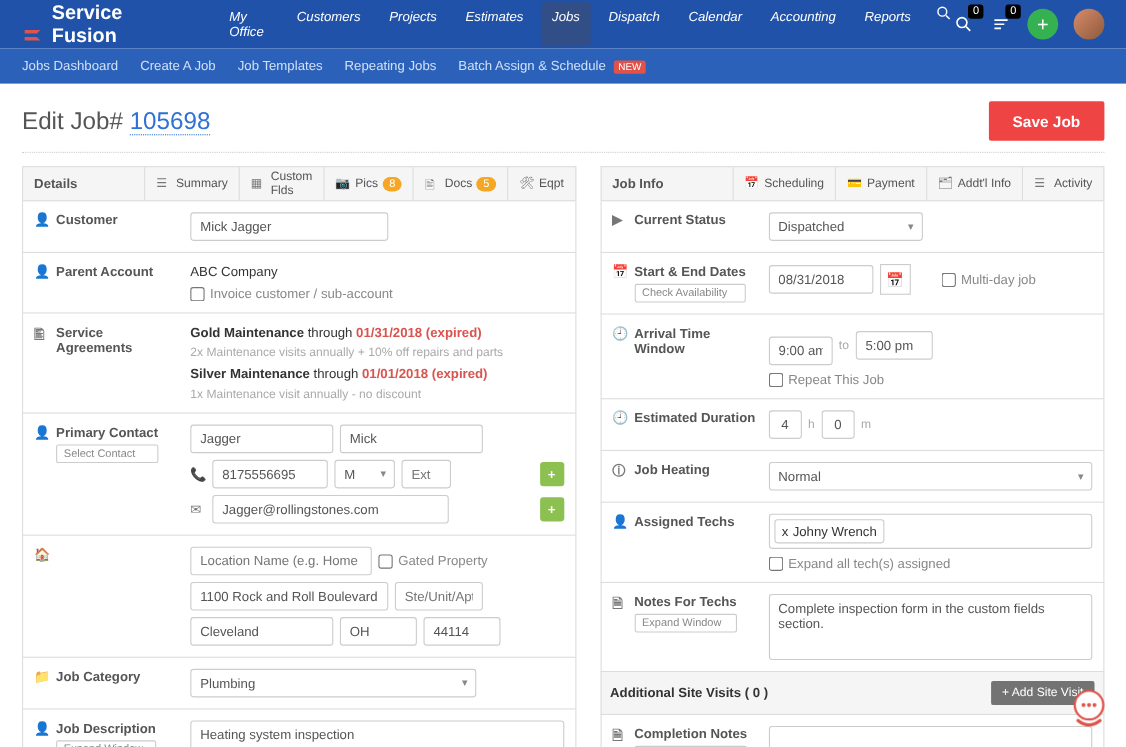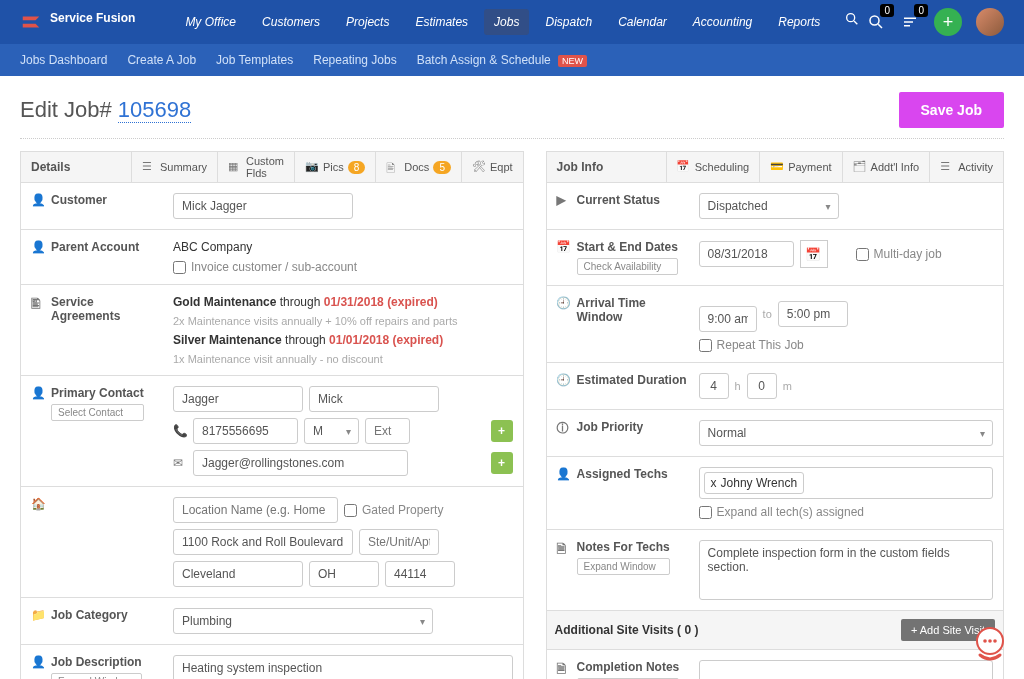--- a/index.html
+++ b/index.html
@@ -1,41 +1,41 @@
 <!DOCTYPE html>
 <html><head>
 <meta charset="utf-8">
 <style>
 * { box-sizing: border-box; margin: 0; padding: 0; font-family: Arial, Helvetica, sans-serif; }
 body { background: #fff; font-size: 12px; color: #333; width: 1024px; height: 679px; overflow: hidden; }
 
 
 .topbar { background: #1f52a8; height: 44px; display: flex; align-items: center; padding: 0 20px; color: #fff; }
-.logo { display: flex; align-items: flex-start; gap: 8px; font-size: 12px; font-weight: 600; margin-right: 40px; }
+.logo { display: flex; align-items: flex-end; gap: 8px; font-size: 18px; font-weight: 600; margin-right: 40px; }
 .logo svg { width: 22px; height: 22px; }
 .nav { display: flex; gap: 6px; flex: 1; }
 .nav-item { padding: 6px 10px; border-radius: 3px; cursor: pointer; font-size: 12px; font-style: italic; }
 .nav-item.active { background: #314e87; }
 .nav-right { display: flex; align-items: center; gap: 14px; }
 .icon-btn { position: relative; width: 20px; height: 20px; display:flex; align-items:center; justify-content:center; color:#fff; cursor:pointer;}
 .badge { position:absolute; top:-8px; right:-8px; background:#000; color:#fff; border-radius:3px; font-size:10px; padding:1px 4px;}
 .plus-btn { width: 28px; height: 28px; border-radius: 50%; background: #35b152; display:flex; align-items:center; justify-content:center; color:#fff; font-size:18px; cursor:pointer;}
 .avatar { width: 28px; height: 28px; border-radius: 50%; background: linear-gradient(135deg,#d98b6a,#8b5a3c); }
 
 
 .subnav { background: #2b61b8; height: 32px; display:flex; align-items:center; padding:0 20px; gap:20px; color:#cfe0f8; font-size:12px;}
 .subnav-item { cursor:pointer; }
 .new-badge { background:#e0534a; color:#fff; font-size:9px; padding:1px 4px; border-radius:2px; margin-left:4px;}
 
 
 .page { padding: 16px 20px 0 20px; }
 .page-header { display:flex; justify-content:space-between; align-items:center; margin-bottom: 10px;}
 .page-title { font-size: 22px; font-weight: 400; color:#555; }
 .page-title .jobnum { color:#2f72d4; border-bottom: 1px dotted #2f72d4;}
-.save-btn { background:#d946ef; color:#fff; border:none; padding:10px 22px; font-size:14px; font-weight:600; border-radius:2px; cursor:pointer;}
+.save-btn { background:#ef4444; color:#fff; border:none; padding:10px 22px; font-size:14px; font-weight:600; border-radius:2px; cursor:pointer;}
 .dotted-row { border-top: 1px dotted #ccc; margin-bottom:12px; height:1px;}
 
 .cols { display:flex; gap: 22px; align-items: flex-start; }
 .col { flex:1; }
 
 .panel-header-row { display:flex; border:1px solid #ddd; background:#f5f5f5; height:32px; align-items:stretch;}
 .panel-title { padding:8px 10px; font-weight:600; font-size:12px; color:#555; flex:0 0 auto; width:110px;}
 .tabs { display:flex; margin-left:auto;}
 .tab { border-left:1px solid #ddd; padding:7px 10px; display:flex; align-items:center; gap:4px; font-size:11px; color:#555; cursor:pointer;}
 .tab .pill { background:#f5a623; color:#fff; border-radius:8px; padding:1px 6px; font-size:10px;}
@@ -370,21 +370,21 @@
             <span class="muted">h</span>
             <input type="text" class="mini-num" value="0" style="">
             <span class="muted">m</span>
           </div>
         </div>
       </div>
 
       <div class="form-row">
         <div class="form-label">
             <span class="icon-mini">ⓘ</span>
-            <span>Job Priority</span>
+            <span>Job Heating</span>
           </div>
         <div class="form-body">
             <div class="sel-wrap" style="width:100%"><input type="text" style="width: 100%;" value="Normal"></div>
           </div>
       </div>
 
       <div class="form-row">
         <div class="form-label">
             <span class="icon-mini">👤</span>
             <span>Assigned Techs</span>

